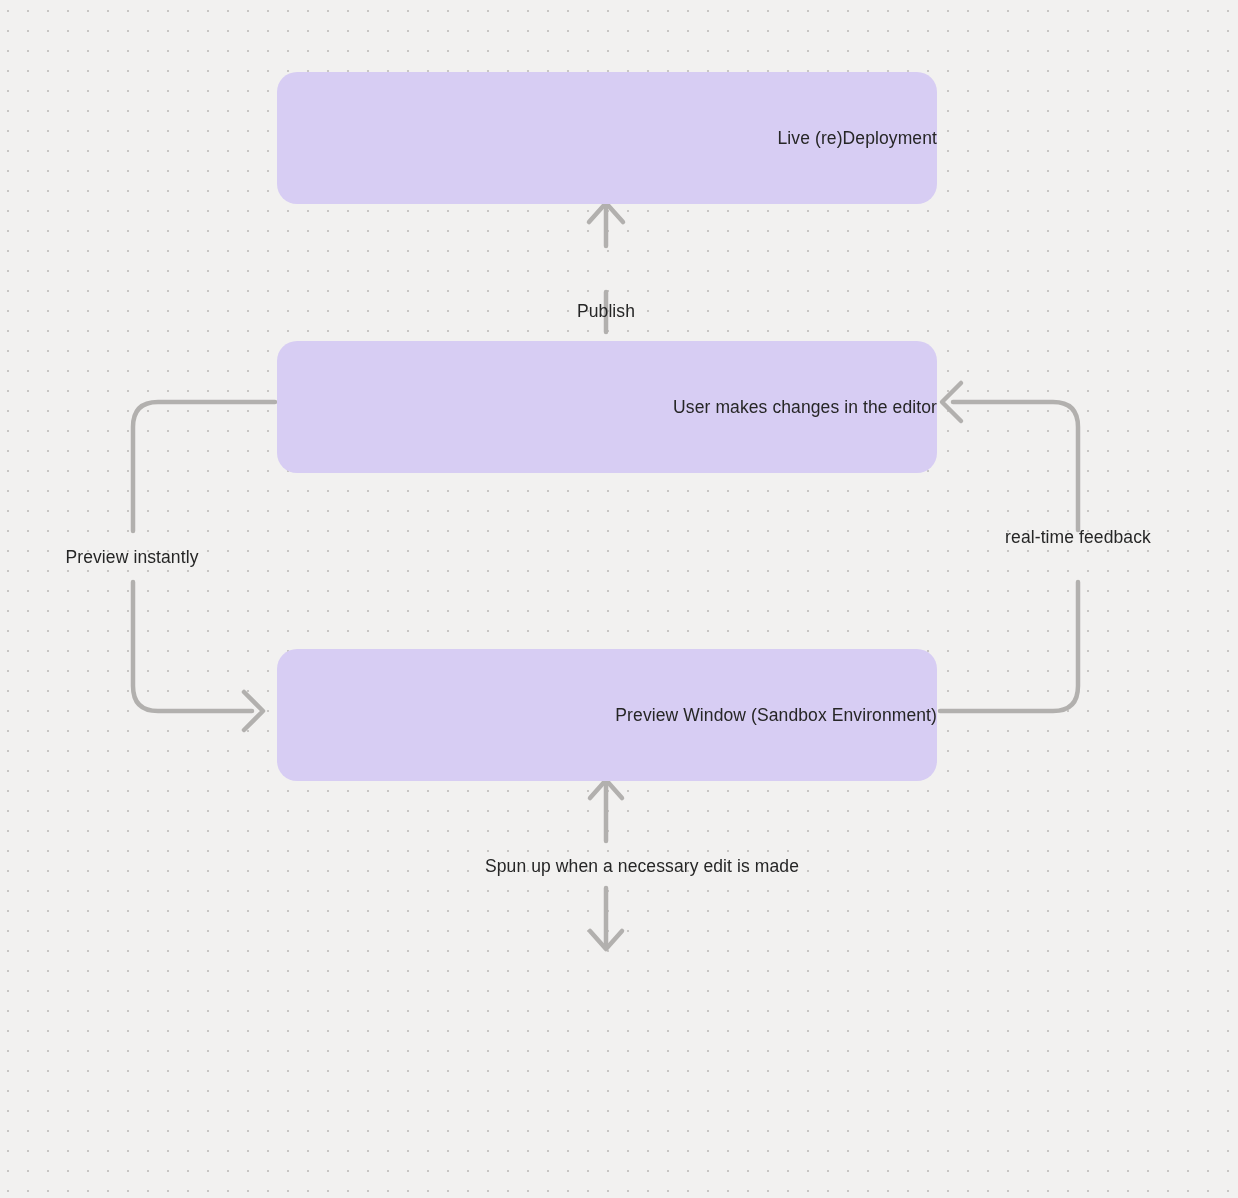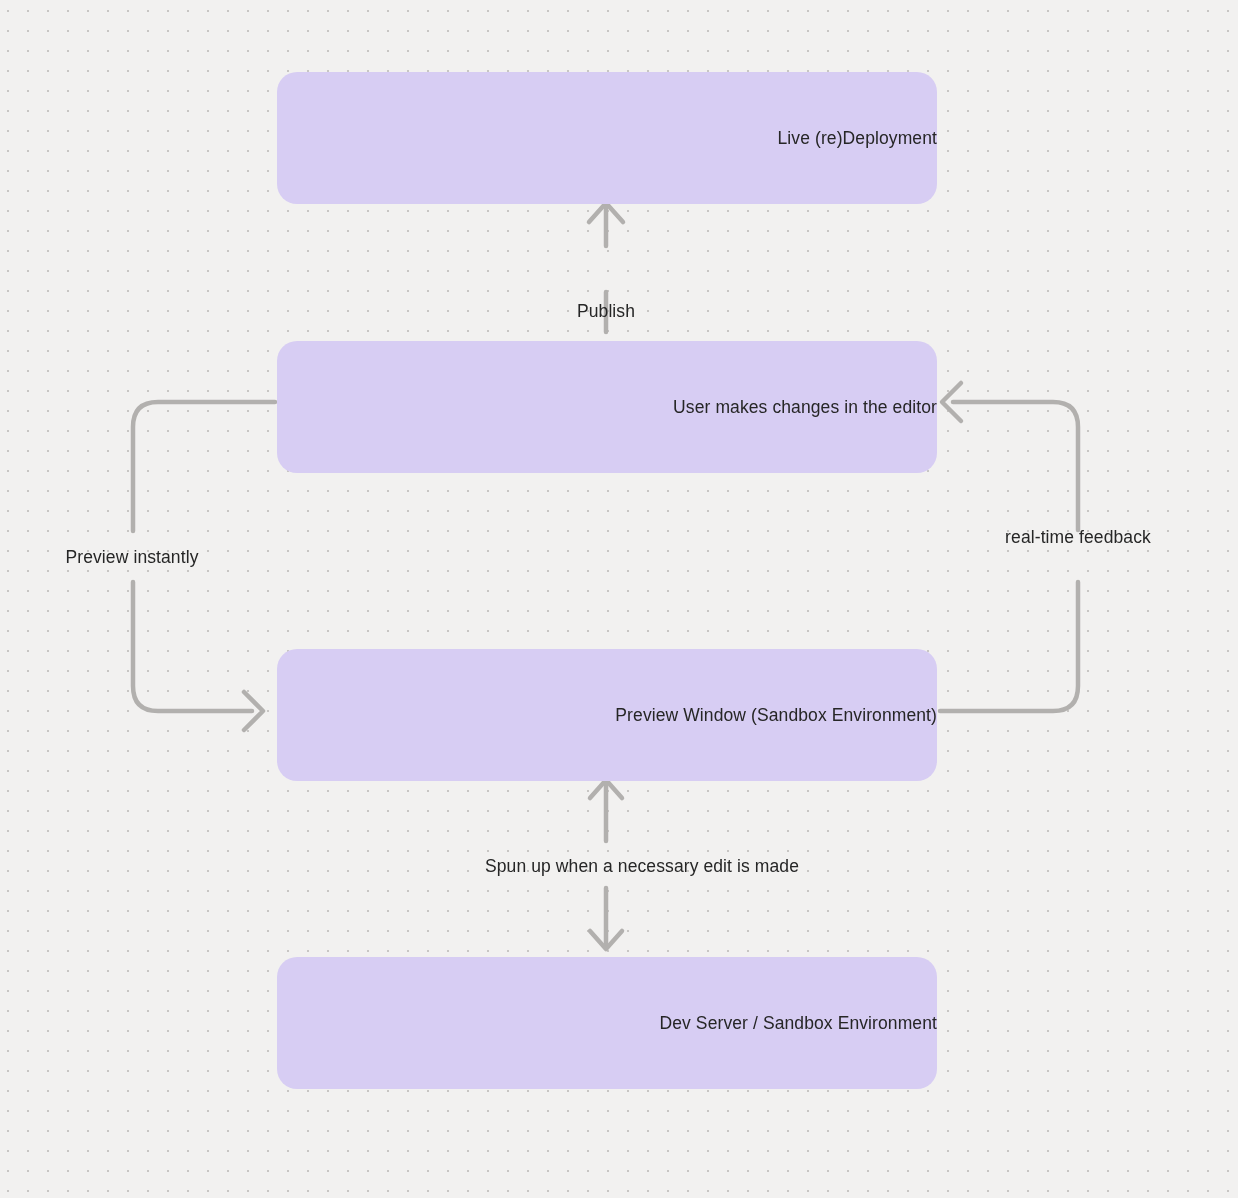--- a/index.html
+++ b/index.html
@@ -106,22 +106,19 @@
   </div>
 
   <div class="node node-3">
     <span>Preview Window (Sandbox Environment)</span>
   </div>
 
   <div class="node node-2">
     <span>User makes changes in the editor</span>
   </div>
 
-  <div class="node node-4">
-    <span>Dev Server / Sandbox Environment</span>
-  </div>
 
   <div class="edge-label label-publish">Publish</div>
   <div class="edge-label label-updates">Preview instantly</div>
   <div class="edge-label label-feedback">real-time feedback</div>
   <div class="edge-label label-spunup">Spun up when a necessary edit is made</div>
 
 </div>
 
 </body></html>

